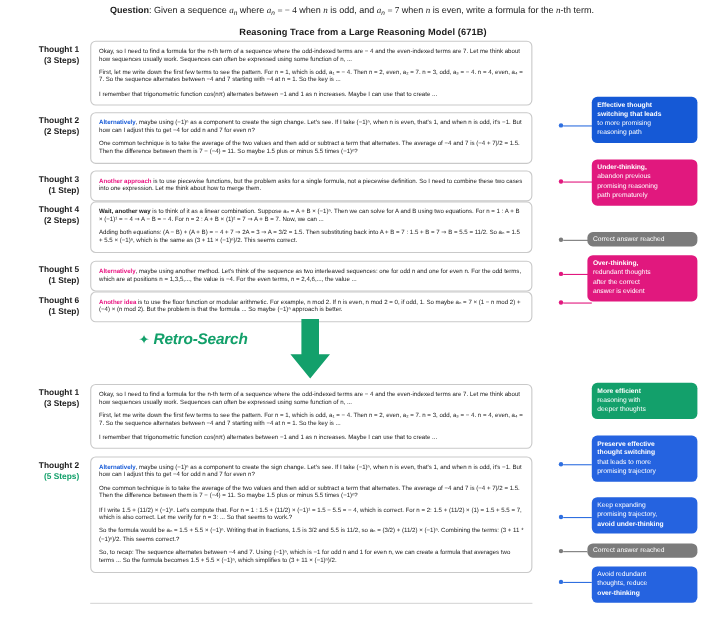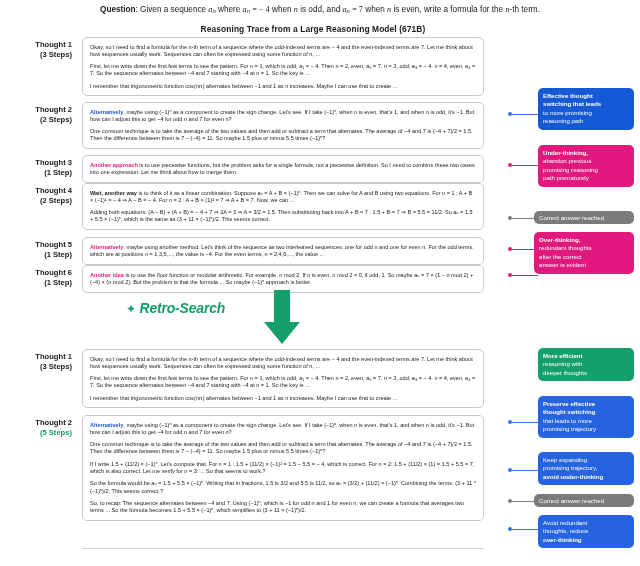--- a/index.html
+++ b/index.html
@@ -18,21 +18,21 @@
   .question b{font-weight:bold;}
   .mi{font-style:italic;font-family:"Liberation Serif","DejaVu Serif",serif;}
   .mr{font-family:"Liberation Serif","DejaVu Serif",serif;}
   .sub{font-size:.72em;vertical-align:-0.22em;font-style:italic;}
 
   
   .trace-head{
     position:absolute;text-align:center;font-weight:bold;font-size:8.4px;
     line-height:11px;letter-spacing:.1px;
   }
-  #head-large{left:133px;top:24px;width:360px;}
+  #head-large{left:150px;top:24px;width:360px;}
   #head-small{left:330px;top:314px;width:300px;}
 
   
   .tlabel{
     position:absolute;width:78px;text-align:right;left:-6px;
     font-size:7.6px;line-height:9.6px;font-weight:bold;
   }
   .tlabel .steps{font-weight:bold;}
   .tlabel .green{color:#12a06a;}
 

